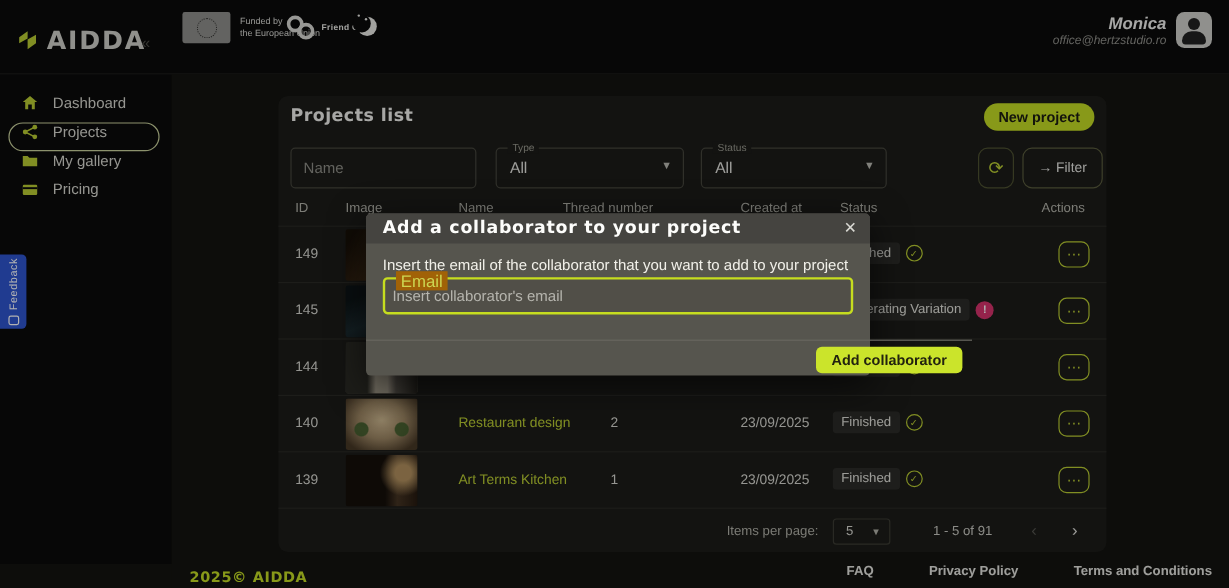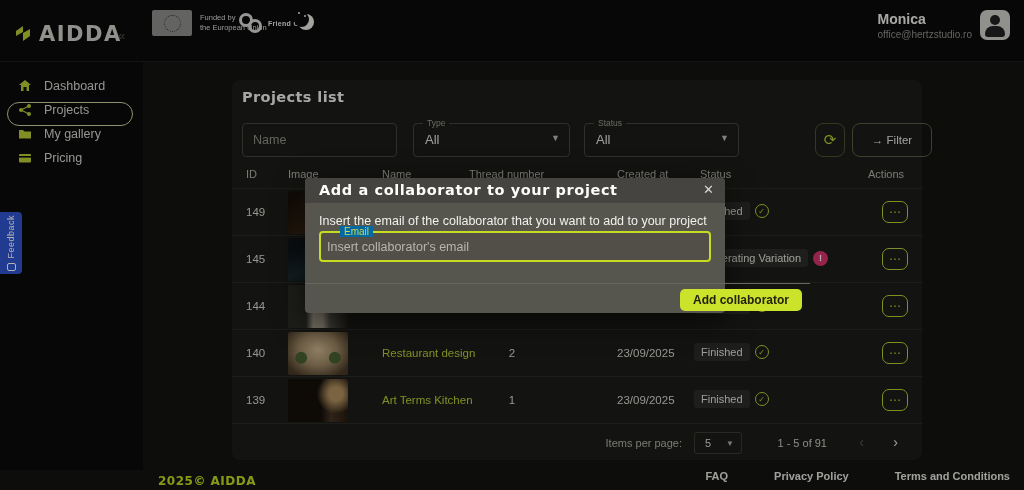--- a/index.html
+++ b/index.html
@@ -19,21 +19,21 @@
   .eu-text { color:#d8d8d4; font-size:7.5px; line-height:1.35; }
 
   .chain-logo { position:absolute; left:238px; top:12px; }
   .friendcci { position:absolute; left:268px; top:12px; width:46px; height:24px; color:#e8e8e4; }
   .fcci-text { font-size:7px; font-weight:bold; letter-spacing:.3px; position:absolute; left:0; top:8px; }
   .crescent { position:absolute; right:0; top:2px; width:16px; height:16px; border-radius:50%; background:#e8e8e4; }
   .crescent::after { content:""; position:absolute; left:-4px; top:-2px; width:15px; height:15px; border-radius:50%; background:#0b0b0b; }
   .fcci-star { position:absolute; width:2px; height:2px; background:#e8e8e4; border-radius:50%; }
 
   .userbox { position:absolute; right:14px; top:10px; display:flex; align-items:center; gap:8px; }
-  .user-meta { text-align:left; }
+  .user-meta { text-align:right;font-style:italic; }
   .user-name { color:#f0f0ee; font-size:14px; font-weight:bold; }
   .user-email { color:#8f8f8a; font-size:10px; margin-top:2px; }
   .avatar { width:30px; height:30px; border-radius:7px; background:#cfcfca; position:relative; cursor:pointer; }
   .avatar::before { content:""; position:absolute; left:10px; top:5px; width:10px; height:10px; border-radius:50%; background:#222; }
   .avatar::after { content:""; position:absolute; left:5px; top:16px; width:20px; height:11px; border-radius:8px 8px 3px 3px; background:#222; }
 
   
   .sidebar { position:absolute; left:0; top:62px; width:143px; height:408px; background:#0b0b0b; z-index:4; }
   .nav-item { position:absolute; left:7px; width:126px; height:24px; display:flex; align-items:flex-start; gap:12px; padding-left:10px; cursor:pointer; border-radius:12px; border:1px solid transparent; }
   .nav-item.sel { border-color:#c9d19c; }
@@ -55,21 +55,21 @@
   .f-name { position:absolute; left:10px; top:43px; width:155px; height:34px; background:transparent; border:1px solid #45453d; border-radius:4px; color:#e6e6e2; font-size:12.5px; padding:0 10px; }
   .f-name::placeholder { color:#8f8f88; }
   .select { position:absolute; top:43px; height:34px; border:1px solid #45453d; border-radius:4px; cursor:pointer; }
   .sel-type { left:181px; width:157px; }
   .sel-status { left:352px; width:155px; }
   .sel-label { position:absolute; left:9px; top:-6px; background:#1c1c19; padding:0 4px; font-size:8.5px; color:#99998f; }
   .sel-value { position:absolute; left:11px; top:8px; color:#e2e2de; font-size:13px; }
   .sel-caret { position:absolute; right:9px; top:9px; color:#b9b9b2; font-size:9px; }
 
   .btn-refresh { position:absolute; left:583px; top:43px; width:30px; height:34px; background:transparent; border:1px solid #4e5232; border-radius:8px; color:#b9cc33; font-size:15px; cursor:pointer; }
-  .btn-filter { position:absolute; left:620px; top:43px; width:80px; height:34px; background:transparent; border:1px solid #5a5c3e; border-radius:8px; color:#e6e6e2; font-size:11.5px; cursor:pointer; }
+  .btn-filter { position:absolute; left:620px; top:43px; width:67px; height:34px; background:transparent; border:1px solid #5a5c3e; border-radius:8px; color:#e6e6e2; font-size:11.5px; cursor:pointer; }
 
   
   .th { position:absolute; top:88px; color:#b2b2aa; font-size:11px; }
   .trow { position:absolute; left:0; width:690px; height:47px; border-top:1px solid #2a2a26; }
   .cid { position:absolute; left:14px; top:17px; color:#d6d6d0; font-size:11.5px; }
   .thumb { position:absolute; left:56px; top:2px; width:60px; height:43px; border-radius:2px; }
   .pname { position:absolute; left:150px; top:17px; color:#b9cc33; font-size:11.5px; cursor:pointer; }
   .cthread { position:absolute; left:250px; width:60px; top:17px; color:#d6d6d0; font-size:11.5px; text-align:center; }
   .ccreated { position:absolute; left:385px; top:17px; color:#d6d6d0; font-size:11.5px; }
   .cstatus { position:absolute; left:462px; top:13px; display:flex; align-items:center; gap:5px; }
@@ -102,21 +102,21 @@
   .f-link { color:#e4e4e0; font-size:11px; font-weight:bold; cursor:pointer; }
 
   
   .backdrop { position:absolute; left:0; top:0; width:1024px; height:490px; background:rgba(0,0,0,.30); z-index:40; }
   .modal { position:absolute; left:305px; top:178px; width:420px; height:135px; background:#56554e; border-radius:4px; box-shadow:0 8px 30px rgba(0,0,0,.6); z-index:50; }
   .modal-head { position:absolute; left:0; top:0; width:420px; height:25px; background:#454440; border-radius:4px 4px 0 0; }
   .modal-title { position:absolute; left:14px; top:4px; font-family:"DejaVu Sans", sans-serif; font-weight:bold; font-size:14.5px; letter-spacing:.6px; color:#fdfdfb; }
   .modal-close { position:absolute; right:11px; top:4px; color:#d8d8d2; font-size:13px; cursor:pointer; background:none; border:none; }
   .modal-desc { position:absolute; left:14px; top:36px; color:#f2f1ea; font-size:12.5px; }
   .email-wrap { position:absolute; left:14px; top:53px; width:392px; height:31px; border:2px solid #c6dd1f; border-radius:4px; background:#514f48; }
-  .email-label { position:absolute; left:19px; top:-7px; background:#0369a1; padding:0 4px; font-size:10px; color:#ccd652; }
+  .email-label { position:absolute; left:9px; top:-7px; background:#a16207; padding:0 4px; font-size:14px; color:#ccd652; }
   .email-input { position:absolute; left:6px; top:2px; width:378px; height:24px; background:transparent; border:none; outline:none; color:#efefe8; font-size:12.5px; }
   .email-input::placeholder { color:#b6b5ae; }
   .modal-foot { position:absolute; left:0; top:105px; width:505px; height:30px; border-top:1px solid #68675f; }
   .btn-add { position:absolute; right:8px; top:5px; height:22px; padding:0 13px; background:#cbe42b; color:#22220f; font-weight:bold; font-size:12px; border:none; border-radius:5px; cursor:pointer; }
 
   svg { display:block; }
 </style>
 </head>
 <body>
 
@@ -201,20 +201,21 @@
   </div>
 
   <div class="feedback">
     <span class="fb-text">Feedback</span>
     <span class="fb-ic"></span>
   </div>
 
   <div class="main">
     <div class="card">
       <div class="card-title">Projects list</div>
+      <button class="btn-new">New project</button>
 
       <input class="f-name" placeholder="Name" style="">
       <div class="select sel-type">
         <span class="sel-label">Type</span>
         <span class="sel-value">All</span>
         <span class="sel-caret">▼</span>
       </div>
       <div class="select sel-status">
         <span class="sel-label">Status</span>
         <span class="sel-value">All</span>

